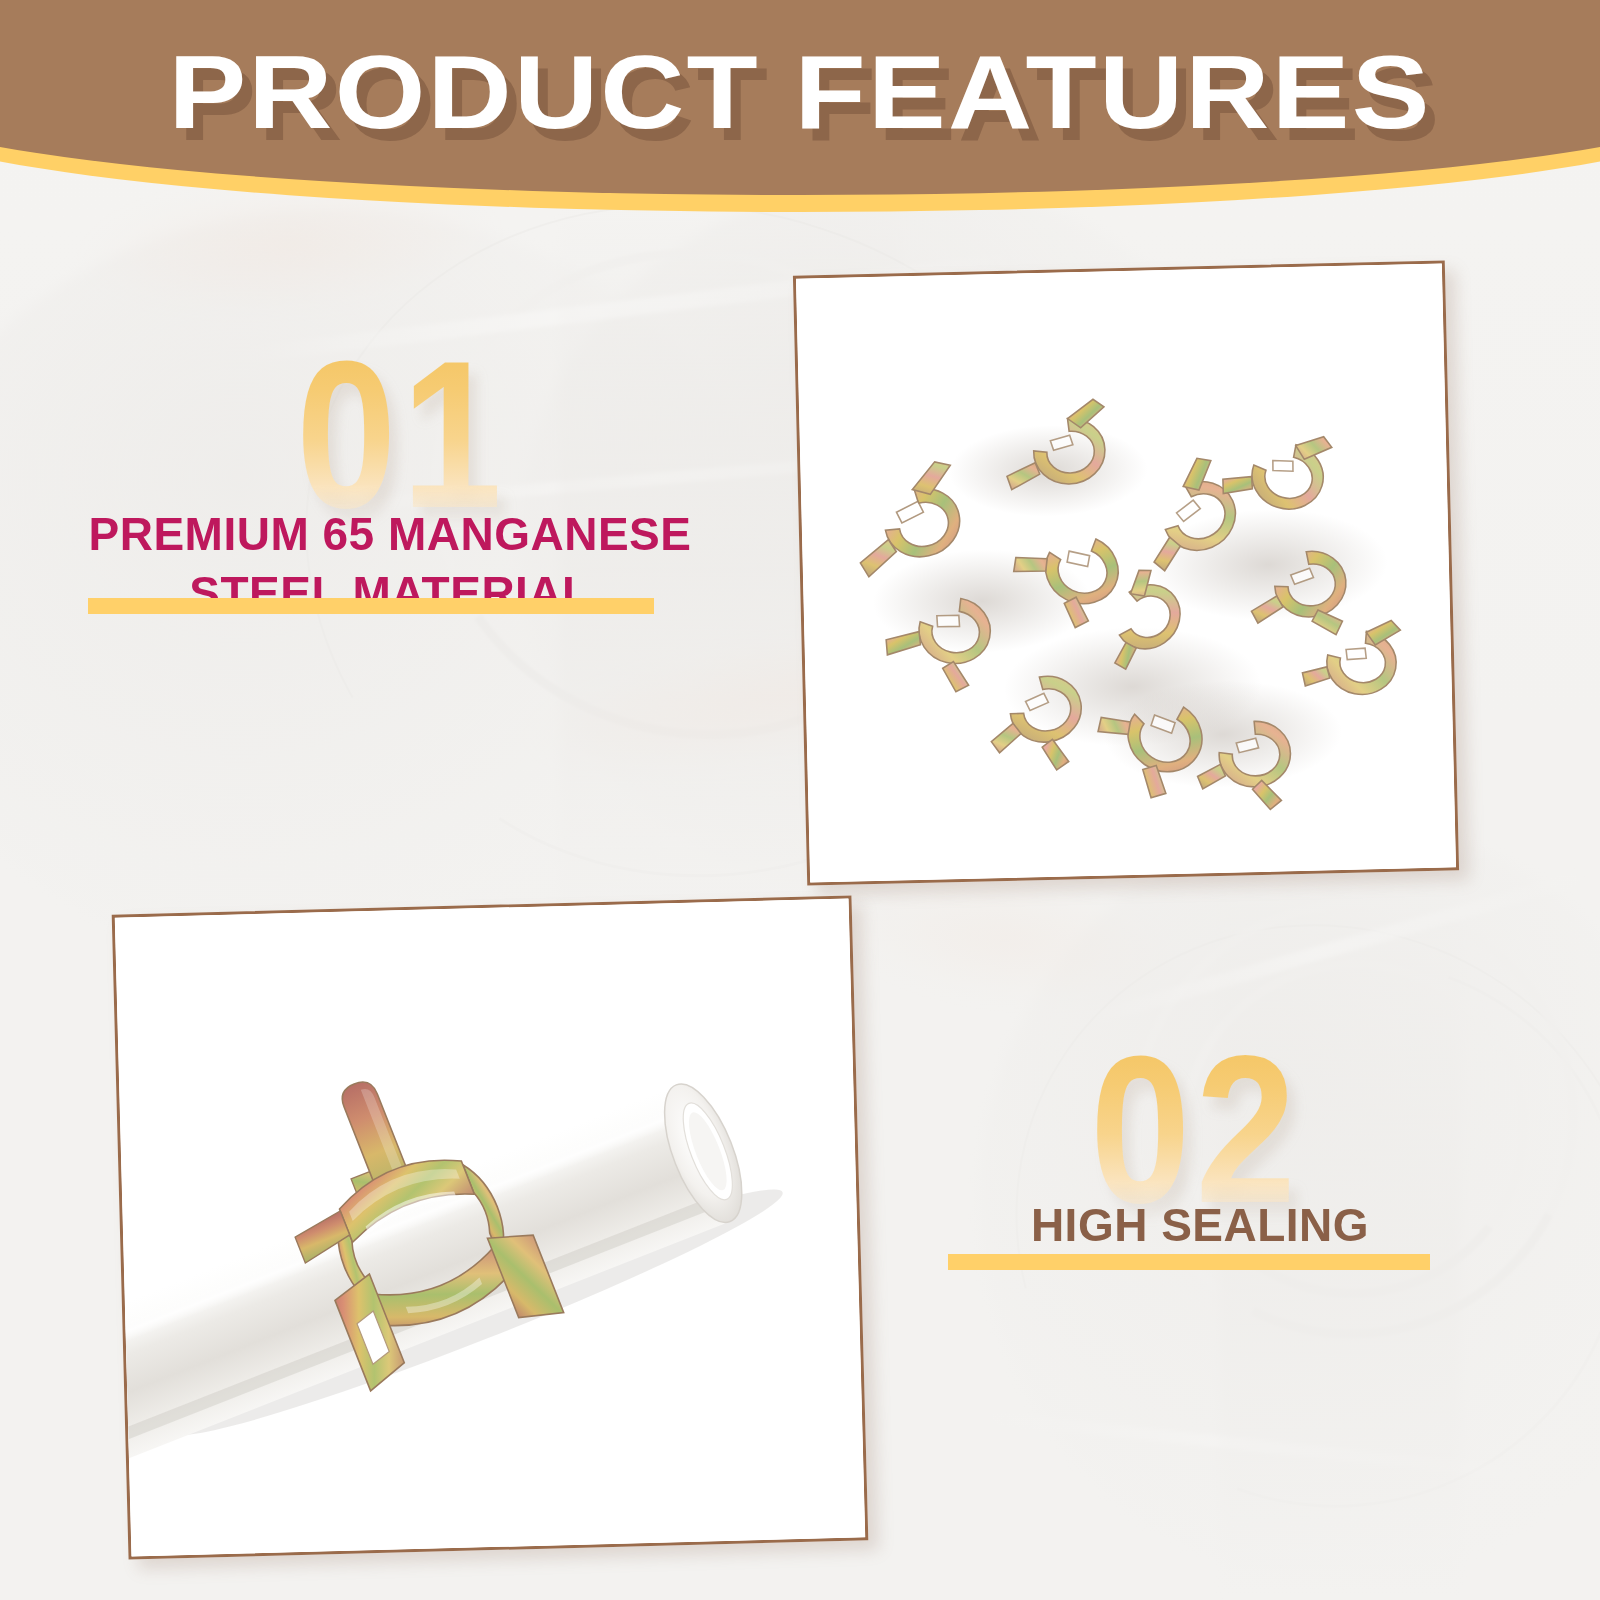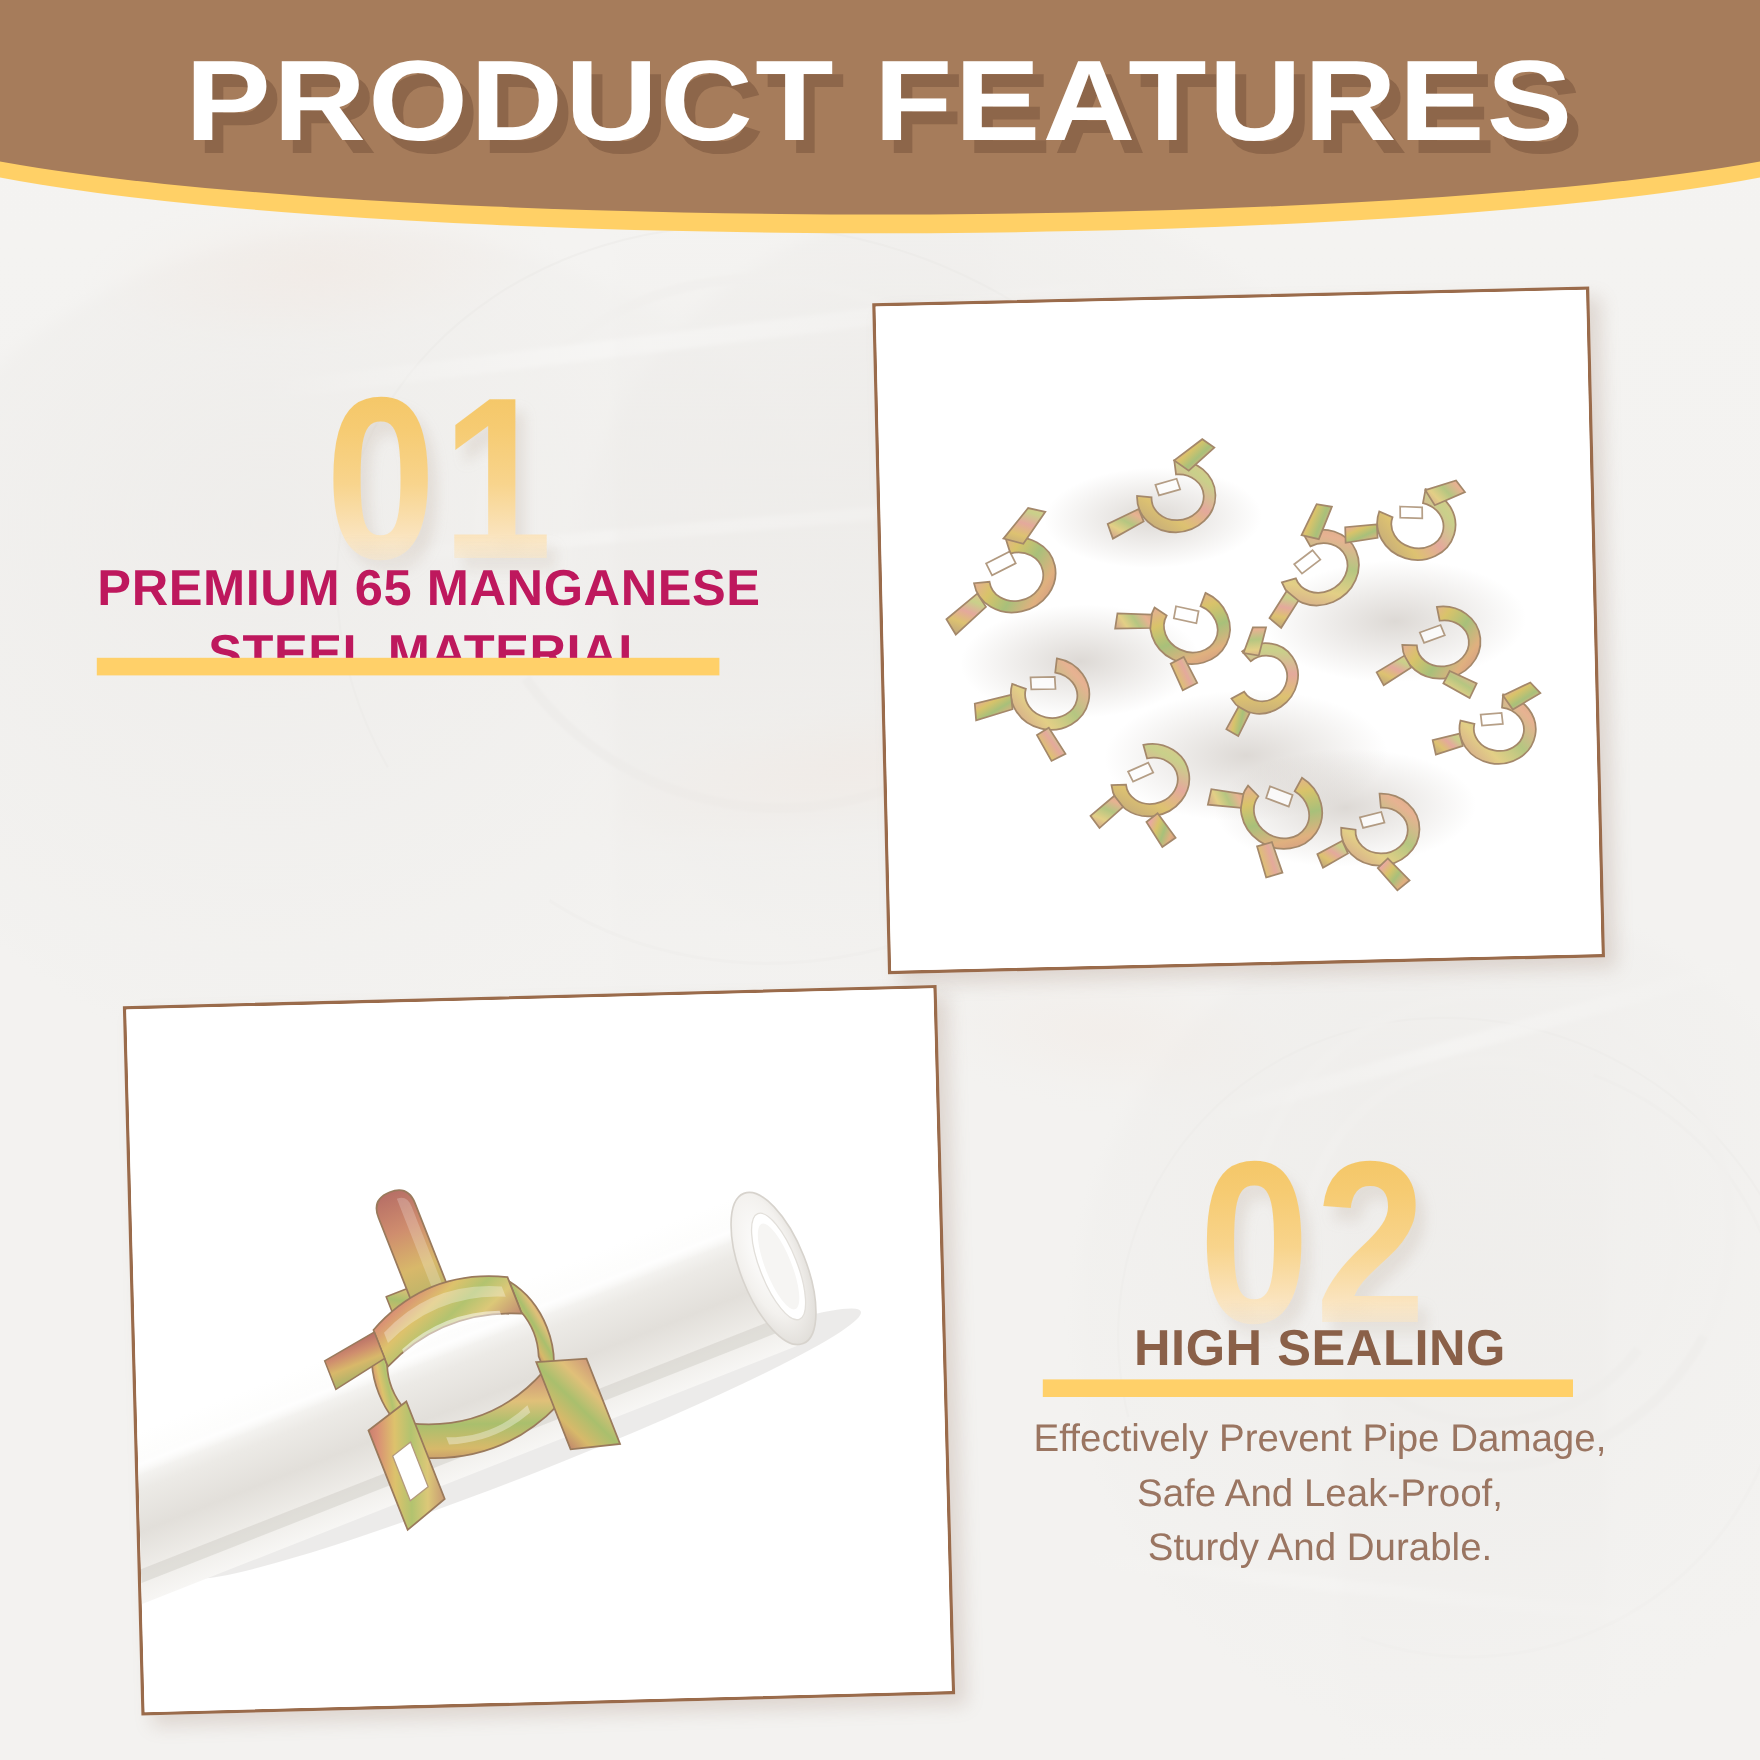--- a/index.html
+++ b/index.html
@@ -331,23 +331,20 @@
             <path d="M-32,6 l-22,8 l4,12 l22,-9 z" fill="url(#zp1)"></path>
           </g>
         </g>
       </svg>
     </div>
   </div>
 
   <div class="bignum" id="num-02">02</div>
   <div class="feat-head" id="head-02" style="color: rgb(138, 96, 72);">HIGH SEALING</div>
   <div class="feat-underline" id="ul-02" style="background: rgb(255, 208, 105);"></div>
-  <div class="feat-body" id="body-02" style="color: rgb(154, 117, 97);">Effectively Prevent Pipe Damage,
-Safe And Leak-Proof,
-Sturdy And Durable.</div>
 
   <div class="photo-frame" id="frame-left" style="border-color: rgb(154, 107, 75);">
     <div class="photo-inner">
       <svg class="scene" viewBox="0 0 740 645" preserveAspectRatio="xMidYMid slice">
         <defs>
           <linearGradient id="tubeG" x1="0" y1="0" x2="0" y2="1">
             <stop offset="0%" stop-color="#ffffff"></stop>
             <stop offset="14%" stop-color="#fdfdfc"></stop>
             <stop offset="34%" stop-color="#eceae6"></stop>
             <stop offset="58%" stop-color="#e2dfda"></stop>

